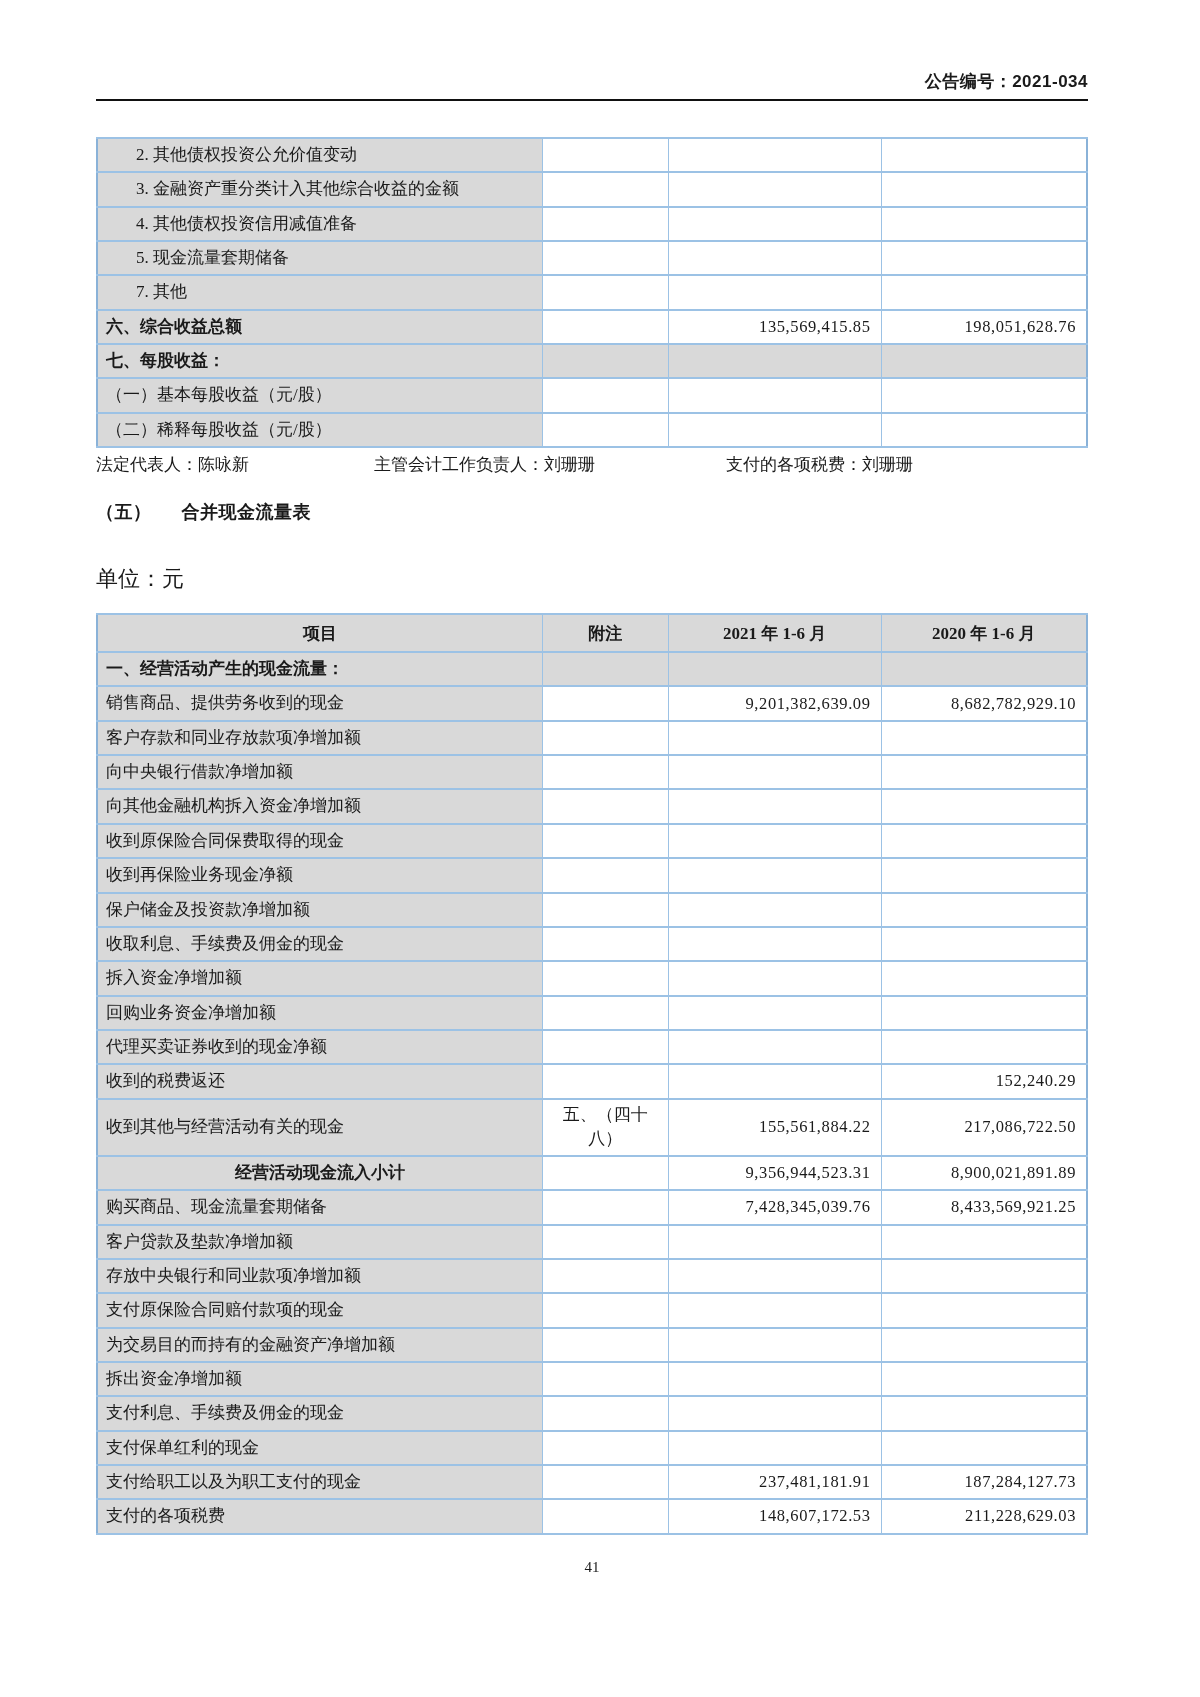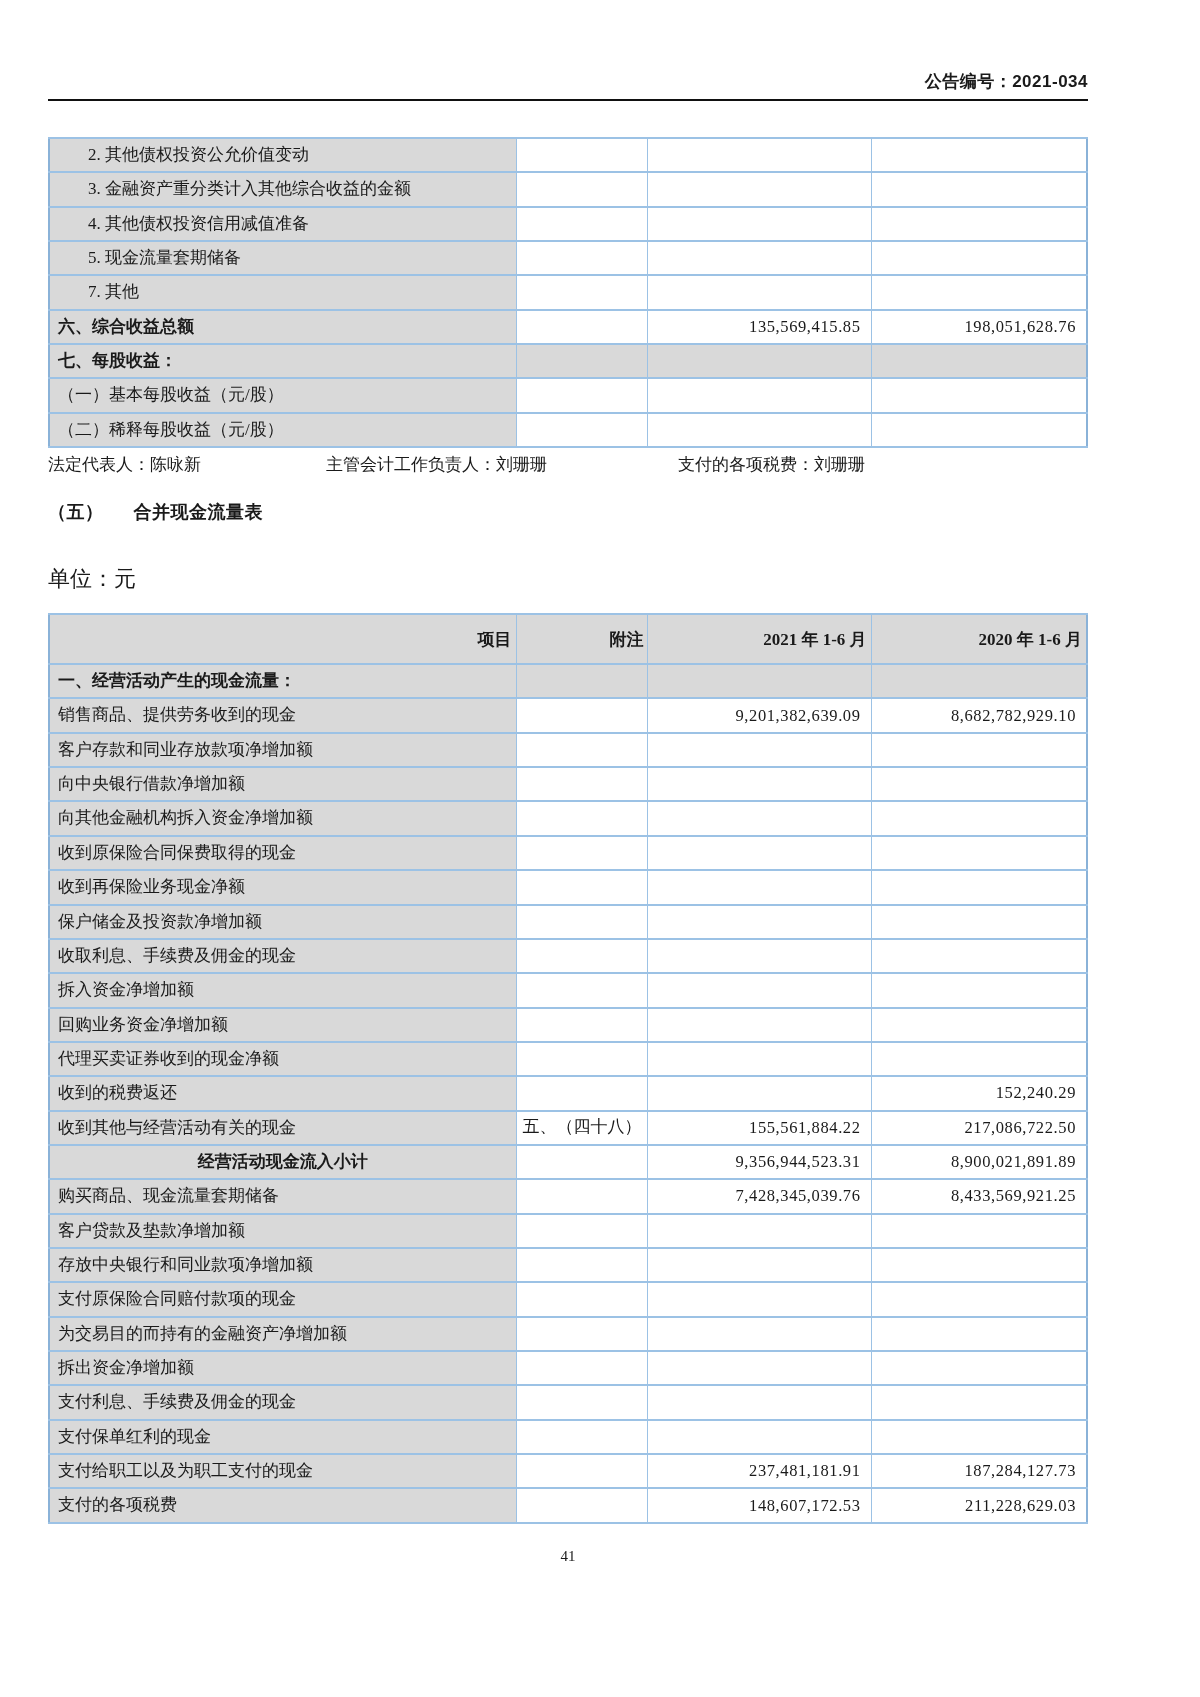--- a/index.html
+++ b/index.html
@@ -10,21 +10,21 @@
   }
   html,body{margin:0;padding:0;background:#ffffff;}
   .page{
     position:relative;
     width:1200px;height:1697px;
     margin:0 auto;
     background:#ffffff;
     font-family:"Liberation Serif","DejaVu Serif",serif;
     color:var(--ink);
     box-sizing:border-box;
-    padding:0 112px 0 48px;
+    padding:0 112px 0 96px;
     overflow:hidden;
   }
   
   .doc-header{
     margin-top:70px;
     text-align:right;
     font-family:"Liberation Sans","DejaVu Sans",sans-serif;
     font-weight:bold;
     font-size:17px;
     padding-bottom:6px;
@@ -45,22 +45,22 @@
     border-top:2px solid var(--border-color);
     border-bottom:2px solid var(--border-color);
     font-size:17px;
     vertical-align:middle;
     overflow:hidden;
     box-sizing:border-box;
   }
   th{
     background:var(--fill-gray);
     font-weight:bold;
-    text-align:right;
-    height:50px;
+    text-align:center;
+    height:38px;
     padding:2px 4px;
   }
   #income-table td{height:33px;}
   #cashflow-table td{height:32px;}
   .c-label{
     background:var(--fill-gray);
     text-align:left;
     padding:3px 8px;
     line-height:1.55;
     margin-top:28px;

